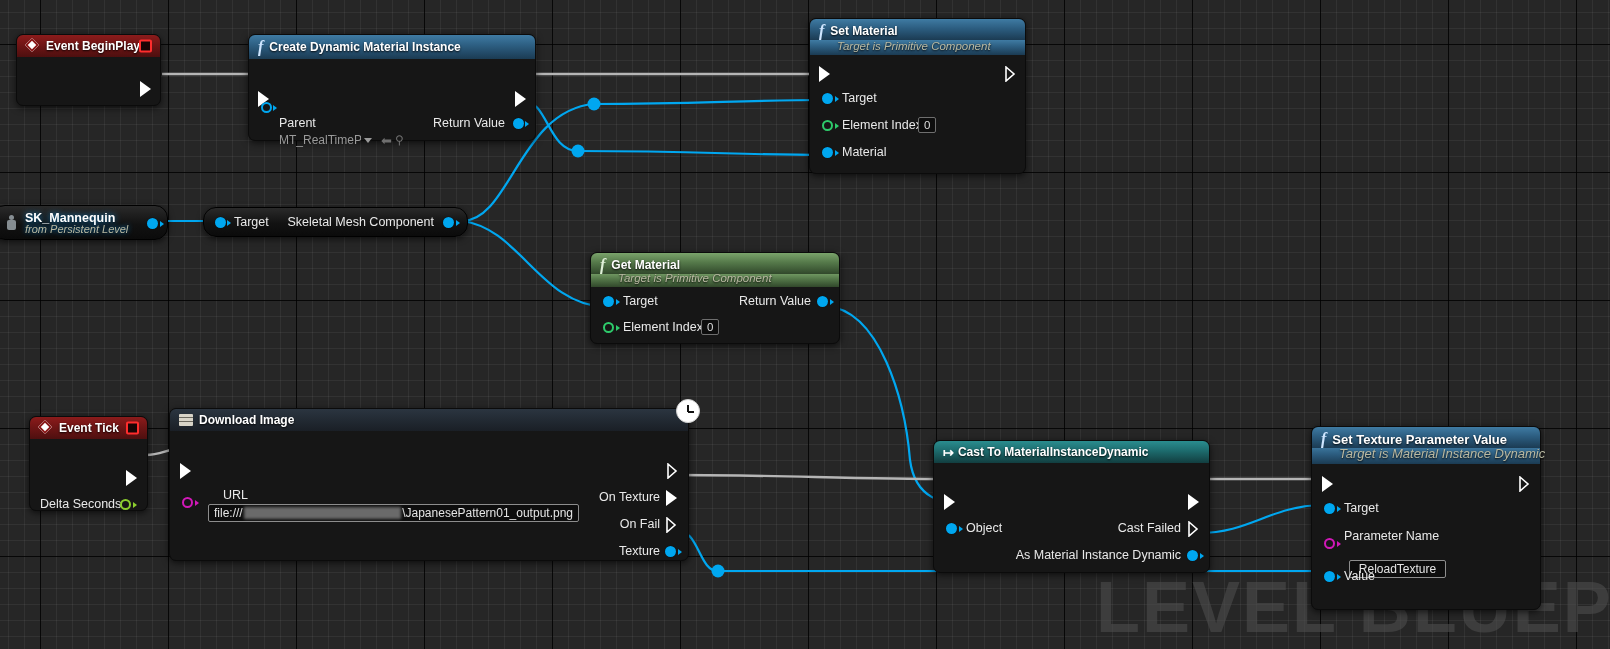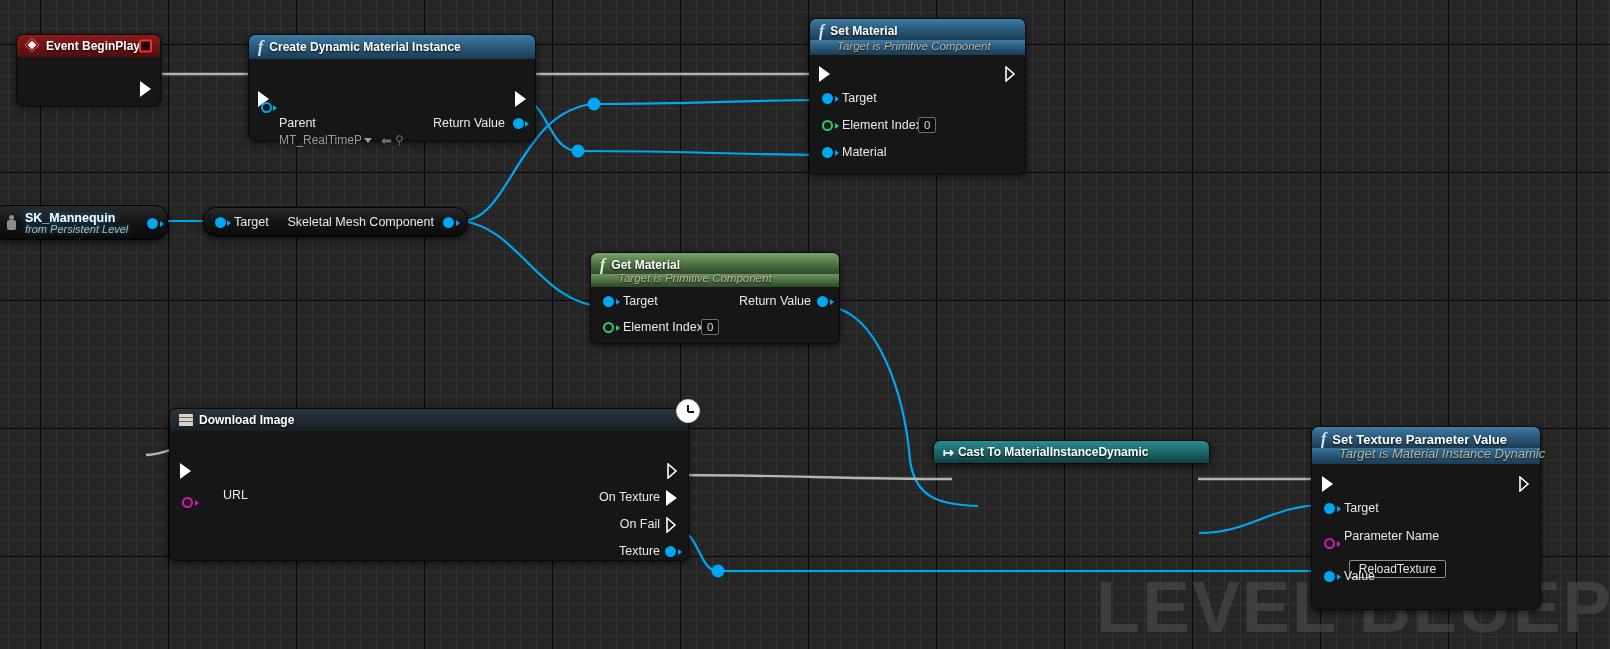--- a/index.html
+++ b/index.html
@@ -299,38 +299,56 @@
       <div class="pin-arrowlet" style="left:25px; top:38px; border-left:4px solid #2ecb6b;"></div>
       <div class="lbl" style="position:absolute; left:32px; top:33px;">Element Index</div>
       <div class="valbox" style="position:absolute; left:110px; top:32px;">0</div>
 
       <div class="lbl" style="position:absolute; right:28px; top:7px;">Return Value</div>
       <div class="pin pin-circle pin-filled" style="right:11px; top:9px;"></div>
       <div class="pin-arrowlet" style="right:5px; top:12px; border-left:4px solid #00a7f0;"></div>
     </div>
   </div>
 
+  <div class="node" style="left:29px; top:416px; width:119px;">
+    <div class="node-hdr hdr-event">
+      <span class="ev-icon"></span>
+      <span class="title">Event Tick</span>
+      <span class="ev-stop"></span>
+    </div>
+    <div class="node-body" style="height:71px;">
+      <div class="exec" style="right:10px; top:31px;"></div>
+      <div class="lbl" style="position:absolute; left:10px; top:58px;">Delta Seconds</div>
+      <div class="pin pin-circle" style="right:16px; top:60px; background:transparent; border:2px solid #8ccf2e;"></div>
+      <div class="pin-arrowlet" style="right:10px; top:63px; border-left:4px solid #8ccf2e;"></div>
+    </div>
+  </div>
 
   <div class="node" style="left:169px; top:408px; width:520px;">
     <div class="node-hdr hdr-plain">
       <span class="dl-icon"></span>
       <span class="title">Download Image</span>
     </div>
     <div class="node-body" style="height:129px;">
 
       <div class="exec" style="left:10px; top:32px;"></div>
       <div class="exec-hollow" style="right:10px; top:32px;">
         <svg width="11" height="16" viewBox="0 0 11 16">
             <path d="M1,1 L9,8 L1,15 Z" fill="none" stroke="#fff" stroke-width="1.6"></path>
           </svg>
       </div>
 
       <div class="pin pin-circle pin-magenta" style="left:12px; top:66px;"></div>
       <div class="pin-arrowlet" style="left:25px; top:69px; border-left:4px solid #d118b8;"></div>
       <div class="lbl" style="position:absolute; left:32px; top:57px;margin-left:21px;">URL</div>
+      <div class="strbox" style="position:absolute; left:38px; top:73px; width:371px;">
+        <span>file:///</span>
+          <span class="redact" style="width:178px;"></span>
+          <span>\JapanesePattern01_output.png</span>
+      </div>
 
       <div class="lbl" style="position:absolute; right:28px; top:59px;">On Texture</div>
       <div class="exec" style="right:11px; top:59px;"></div>
 
       <div class="lbl" style="position:absolute; right:28px; top:86px;">On Fail</div>
       <div class="exec-hollow" style="right:11px; top:86px;">
         <svg width="11" height="16" viewBox="0 0 11 16">
             <path d="M1,1 L9,8 L1,15 Z" fill="none" stroke="#fff" stroke-width="1.6"></path>
           </svg>
       </div>
@@ -339,20 +357,39 @@
       <div class="pin pin-circle pin-filled" style="right:12px; top:115px;"></div>
       <div class="pin-arrowlet" style="right:6px; top:118px; border-left:4px solid #00a7f0;"></div>
     </div>
     <div class="clock-badge" style="right:-12px; top:-10px;"></div>
   </div>
 
   <div class="node" style="left:933px; top:440px; width:277px;">
     <div class="node-hdr hdr-cast">
       <span class="cast-icon">↦</span>
       <span class="title">Cast To MaterialInstanceDynamic</span>
+    </div>
+    <div class="node-body" style="height:109px;">
+      <div class="exec" style="left:10px; top:31px;"></div>
+      <div class="exec" style="right:10px; top:31px;"></div>
+
+      <div class="pin pin-circle pin-filled" style="left:12px; top:60px;"></div>
+      <div class="pin-arrowlet" style="left:25px; top:63px; border-left:4px solid #00a7f0;"></div>
+      <div class="lbl" style="position:absolute; left:32px; top:58px;">Object</div>
+
+      <div class="lbl" style="position:absolute; right:28px; top:58px;">Cast Failed</div>
+      <div class="exec-hollow" style="right:10px; top:58px;">
+        <svg width="11" height="16" viewBox="0 0 11 16">
+            <path d="M1,1 L9,8 L1,15 Z" fill="none" stroke="#fff" stroke-width="1.6"></path>
+          </svg>
+      </div>
+
+      <div class="lbl" style="position:absolute; right:28px; top:85px;">As Material Instance Dynamic</div>
+      <div class="pin pin-circle pin-filled" style="right:11px; top:87px;"></div>
+      <div class="pin-arrowlet" style="right:5px; top:90px; border-left:4px solid #00a7f0;"></div>
     </div>
   </div>
 
   <div class="node" style="left:1311px; top:426px; width:230px;">
     <div class="node-hdr hdr-func" style="padding-bottom:1px;">
       <span class="fn-icon">f</span>
       <span class="title" style="font-size:13px;">Set Texture Parameter Value</span>
     </div>
     <div class="node-sub hdr-func" style="border-radius:0; font-size:13px;">Target is Material Instance Dynamic</div>
     <div class="node-body" style="height:145px;">

